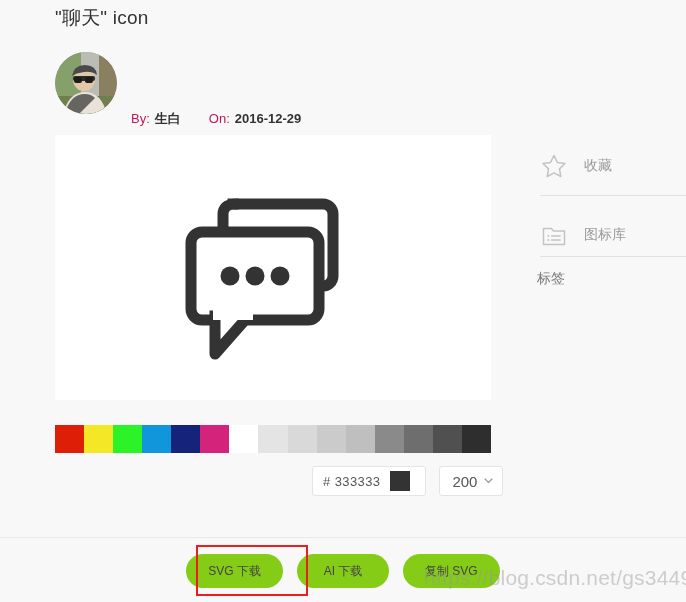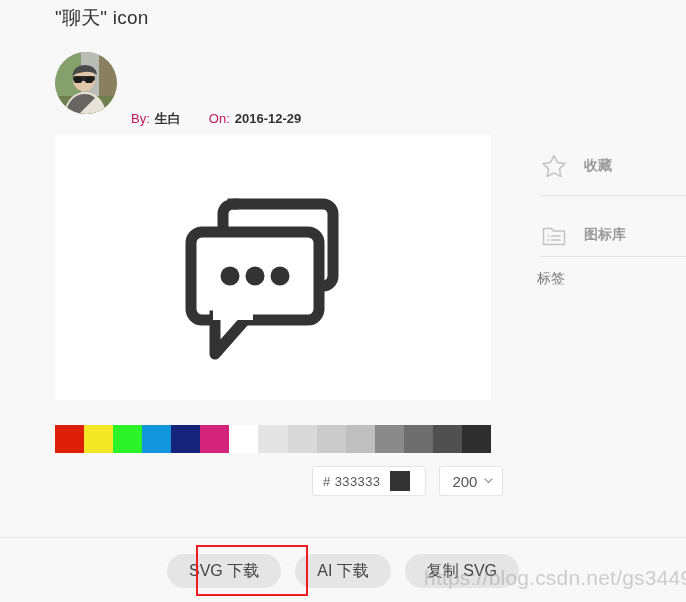--- a/index.html
+++ b/index.html
@@ -189,21 +189,20 @@
     width: 28px;
     height: 28px;
     margin-right: 16px;
     display: flex;
     align-items: center;
     justify-content: center;
   }
   .side-label {
     font-size: 14px;
     color: #9a9a9a;
-    font-weight: bold;
   }
   .side-divider {
     position: absolute;
     left: 20px;
     width: 166px;
     height: 1px;
     background: #e2e2e2;
   }
   .side-divider.d0 { top: 60px; }
   .side-divider.d1 { top: 121px; }
@@ -233,23 +232,23 @@
     justify-content: center;
     align-items: center;
     gap: 14px;
   }
   .action-btn {
     height: 34px;
     min-width: 92px;
     padding: 0 22px;
     border: none;
     border-radius: 17px;
-    background: #e5e5e5;
+    background: #84cc16;
     color: #444444;
-    font-size: 16px;
+    font-size: 12px;
     font-family: "Liberation Sans", "DejaVu Sans", sans-serif;
     cursor: pointer;
     white-space: nowrap;
   }
   .highlight-box {
     position: absolute;
     left: 196px;
     top: 545px;
     width: 112px;
     height: 51px;

